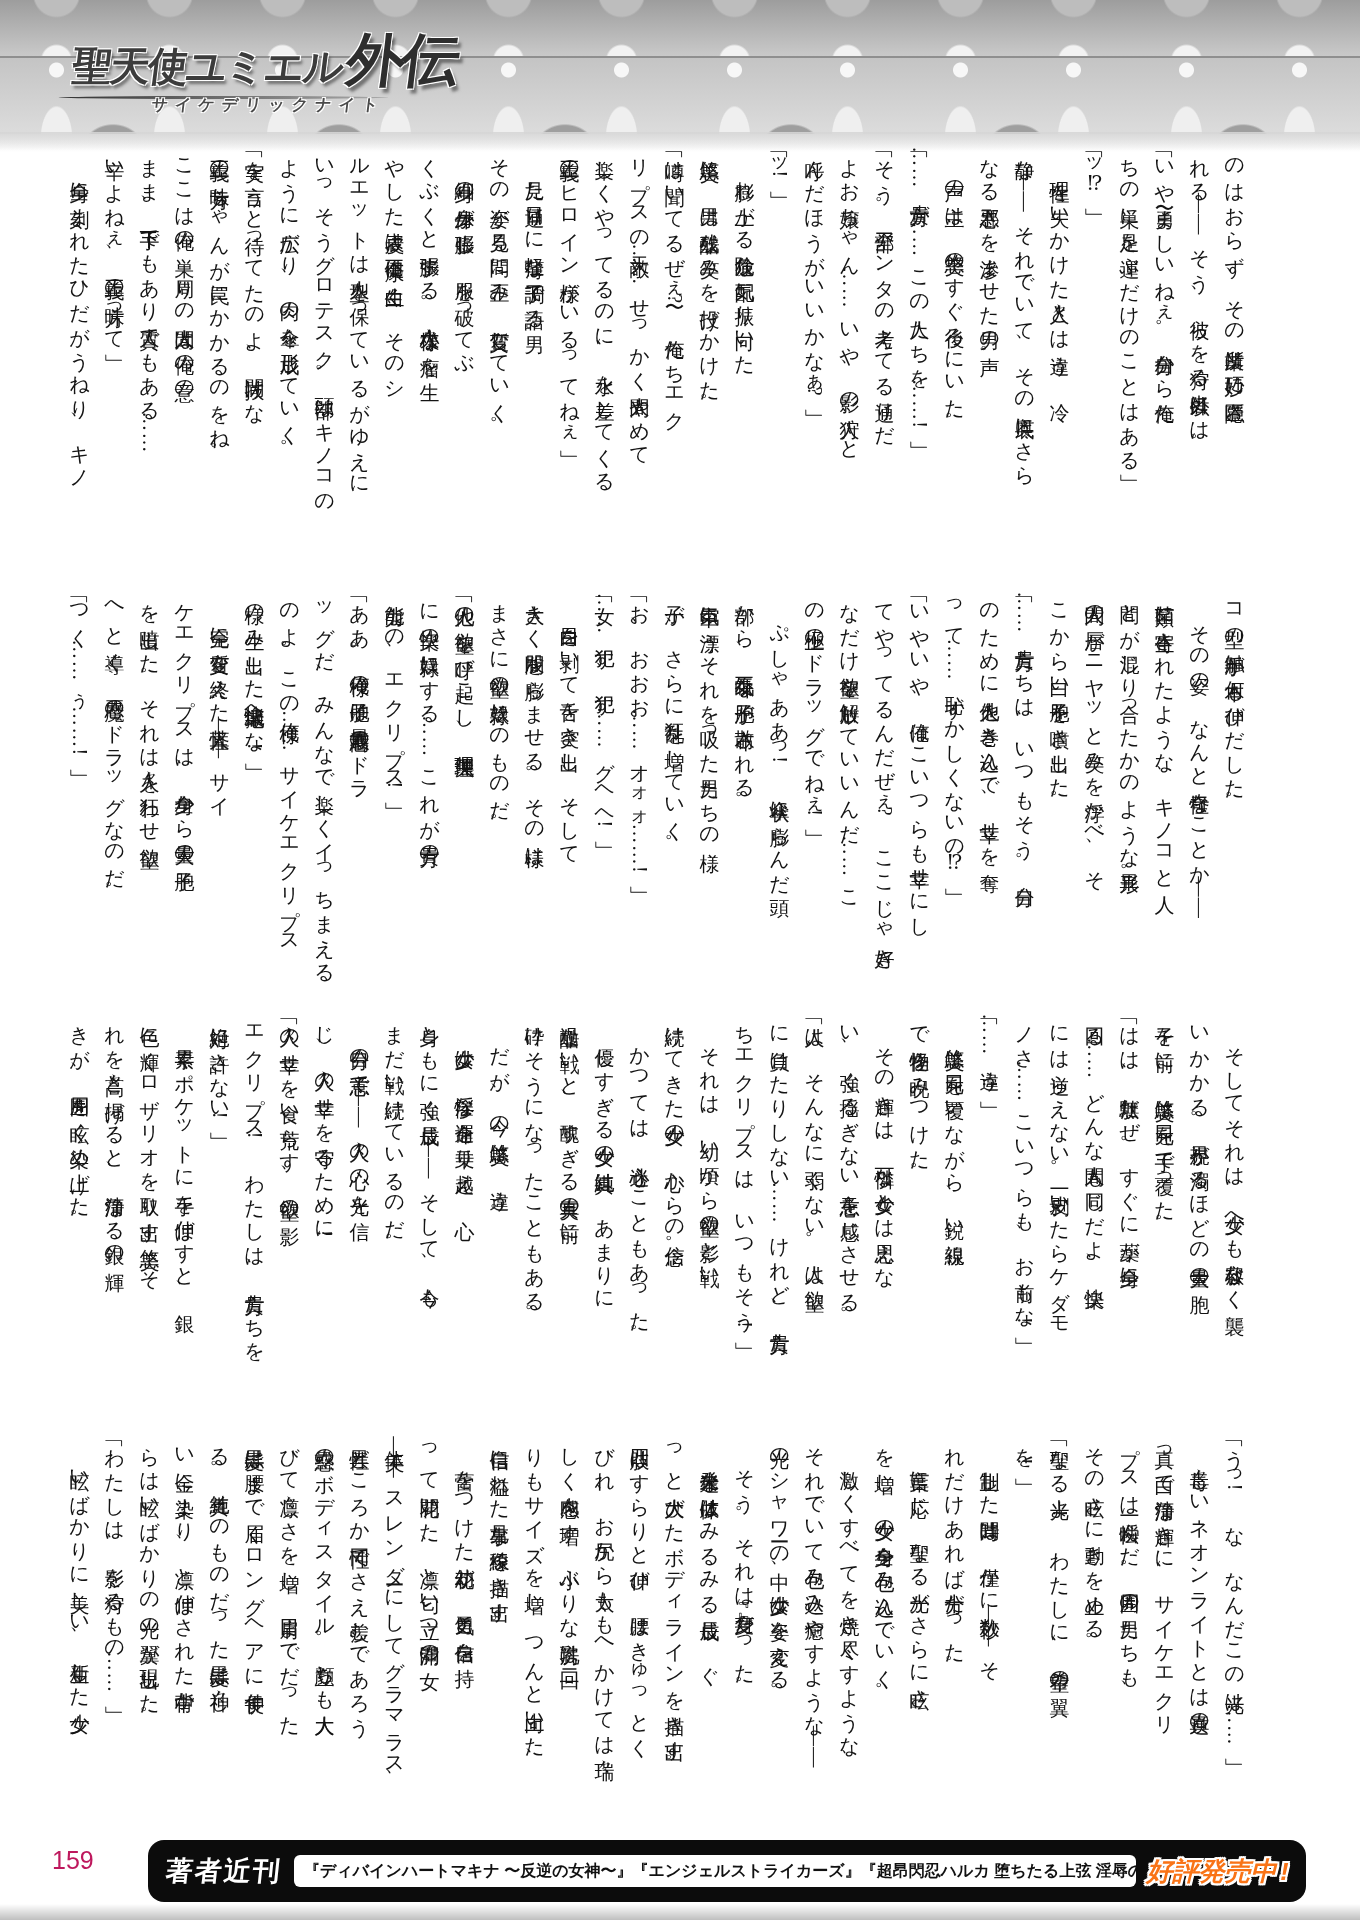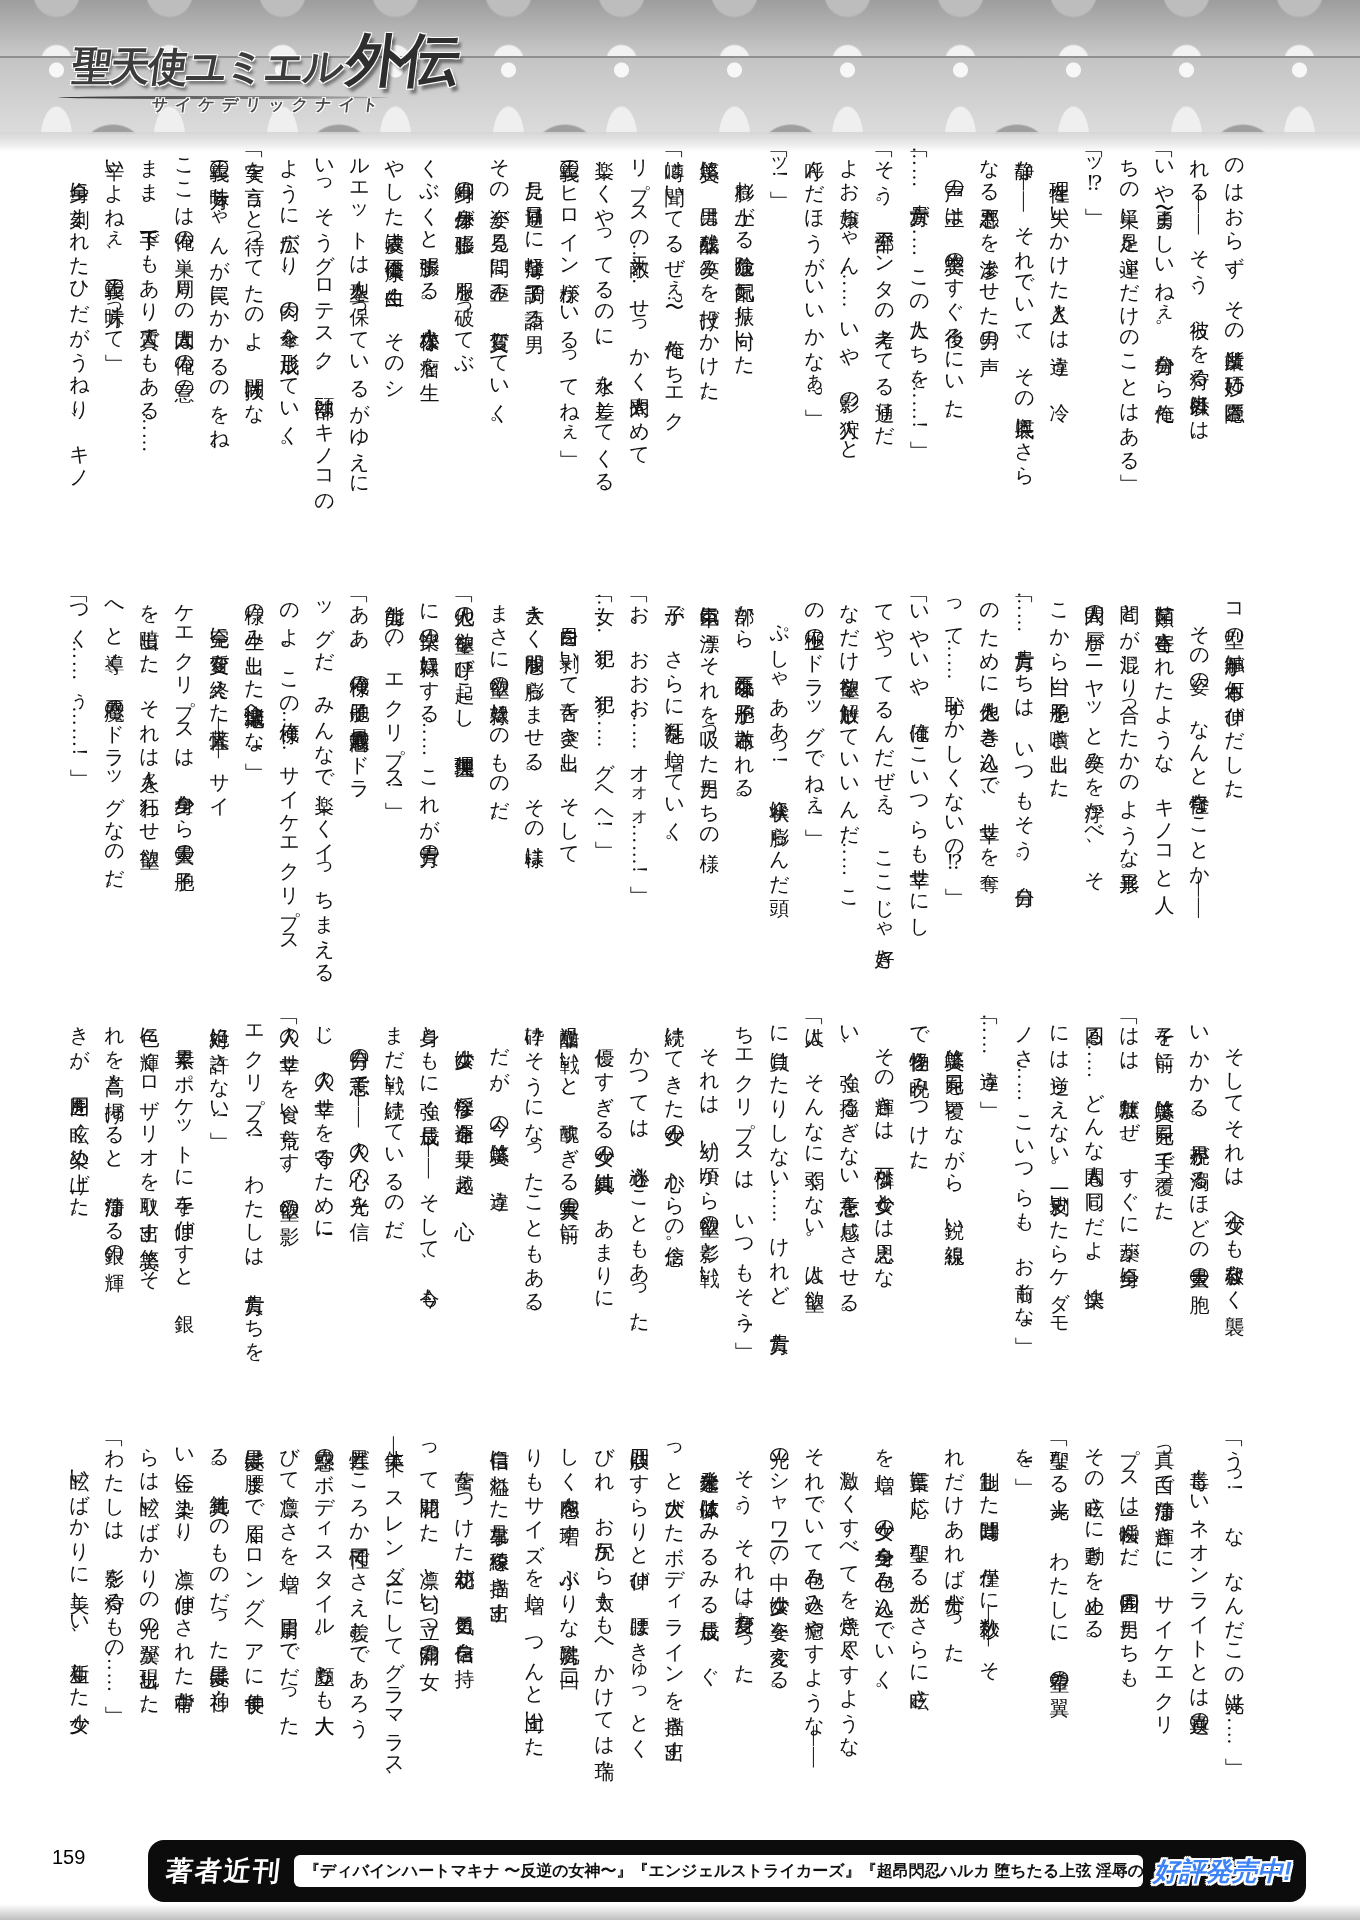--- a/index.html
+++ b/index.html
@@ -35,34 +35,34 @@
     text-shadow:-1px -1px 0 #fff,1px -1px 0 #fff,-1px 1px 0 #fff,1px 1px 0 #fff;}
   .logo-line{width:330px;height:3px;background:linear-gradient(90deg,#333,#aaa);
     border-radius:50%;margin:-4px 0 2px -10px;}
   
   .tblock{position:absolute;left:62px;width:1190px;height:404px;
     writing-mode:vertical-rl;text-orientation:mixed;
     font-size:20px;line-height:35px;letter-spacing:1.2px;color:#141414;}
   .tcol{margin:0;}
   #block1{top:145px;} #block2{top:590px;} #block3{top:1012px;} #block4{top:1434px;}
   
-  .page-num{position:absolute;left:52px;top:1846px;font-size:20px;color:#000000;
+  .page-num{position:absolute;left:52px;top:1846px;font-size:25px;color:#be185d;
     font-family:"Liberation Sans","DejaVu Sans",sans-serif;}
   .books-bar{position:absolute;left:148px;top:1840px;width:1158px;height:62px;
     background:#0c0c0c;border-radius:16px;display:flex;align-items:center;
     padding:0 10px;box-sizing:border-box;}
   .books-label{color:#fff;font-weight:bold;font-size:27px;letter-spacing:2px;
     margin:0 12px 0 8px;transform:skewX(-6deg);white-space:nowrap;
     font-family:"Liberation Sans","DejaVu Sans",sans-serif;}
   .books-box{flex:1;background:#ffffff;border-radius:6px;padding:4px 10px;
     font-family:"Liberation Sans","DejaVu Sans",sans-serif;
     font-weight:bold;font-size:16px;line-height:1.45;color:#111;white-space:nowrap;overflow:hidden;}
-  .sale-banner{font-weight:bold;font-style:italic;font-size:26px;color:#3b82f6;
+  .sale-banner{font-weight:bold;font-style:italic;font-size:26px;color:#f97316;
     margin:0 4px 0 10px;white-space:nowrap;
-    font-family:Liberation Sans, sans-serif;
+    font-family:Liberation Mono, monospace;
     text-shadow:-2px -2px 0 #fff,2px -2px 0 #fff,-2px 2px 0 #fff,2px 2px 0 #fff,0 -2px 0 #fff,0 2px 0 #fff,-2px 0 0 #fff,2px 0 0 #fff;}
   .bottom-band{position:absolute;bottom:0;left:0;width:100%;height:16px;
     background:linear-gradient(#ffffff,#bfbfbf);}
 </style>
 </head>
 <body>
 
 <div class="page">
 
   <div class="header-band">

